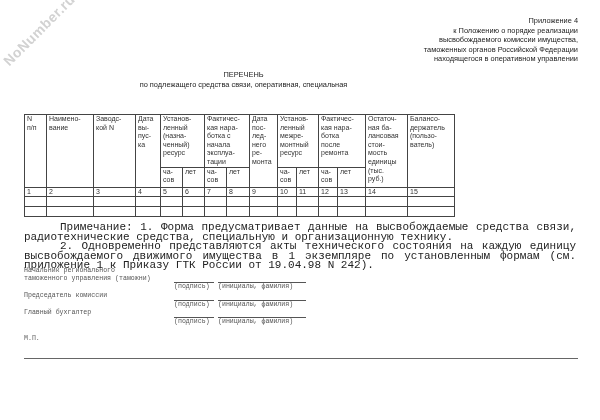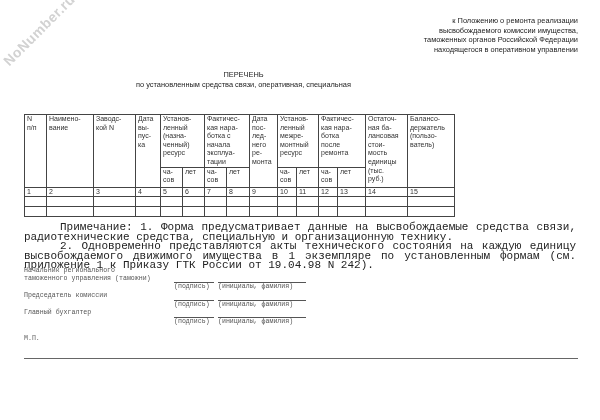--- a/index.html
+++ b/index.html
@@ -18,29 +18,30 @@
   .siglbl { position:absolute; white-space:nowrap; font-family:"Liberation Mono", monospace; font-size:6.6px; color:#555; }
   .mp { position:absolute; left:24px; top:335px; font-family:"Liberation Mono", monospace; font-size:6.6px; color:#666; }
   .hr { position:absolute; left:24px; top:358px; width:554px; border-top:1px solid #666; }
 </style>
 </head>
 <body>
 
 <div class="watermark">NoNumber.ru</div>
 
 <div class="appendix">
-  <div>к Положению о ремонта реализации</div>
+  <div>Приложение 4</div>
+  <div>к Положению о порядке реализации</div>
   <div>высвобождаемого комиссии имущества,</div>
   <div>таможенных органов Российской Федерации</div>
   <div>находящегося в оперативном управлении</div>
 </div>
 
 <div class="title-block">
   <div>ПЕРЕЧЕНЬ</div>
-  <div>по установленным средства связи, оперативная, специальная</div>
+  <div>по подлежащего средства связи, оперативная, специальная</div>
 </div>
 
 <table class="main">
   <tbody>
       <tr style="height:50px;">
     <td rowspan="2" style="width:17px;"><span class="ml" style="white-space: pre-line;">N
 п/п</span></td>
     <td rowspan="2" style="width:42px;"><span class="ml" style="white-space: pre-line;">Наимено-
 вание</span></td>
     <td rowspan="2" style="width:37px;"><span class="ml" style="white-space: pre-line;">Заводс-

